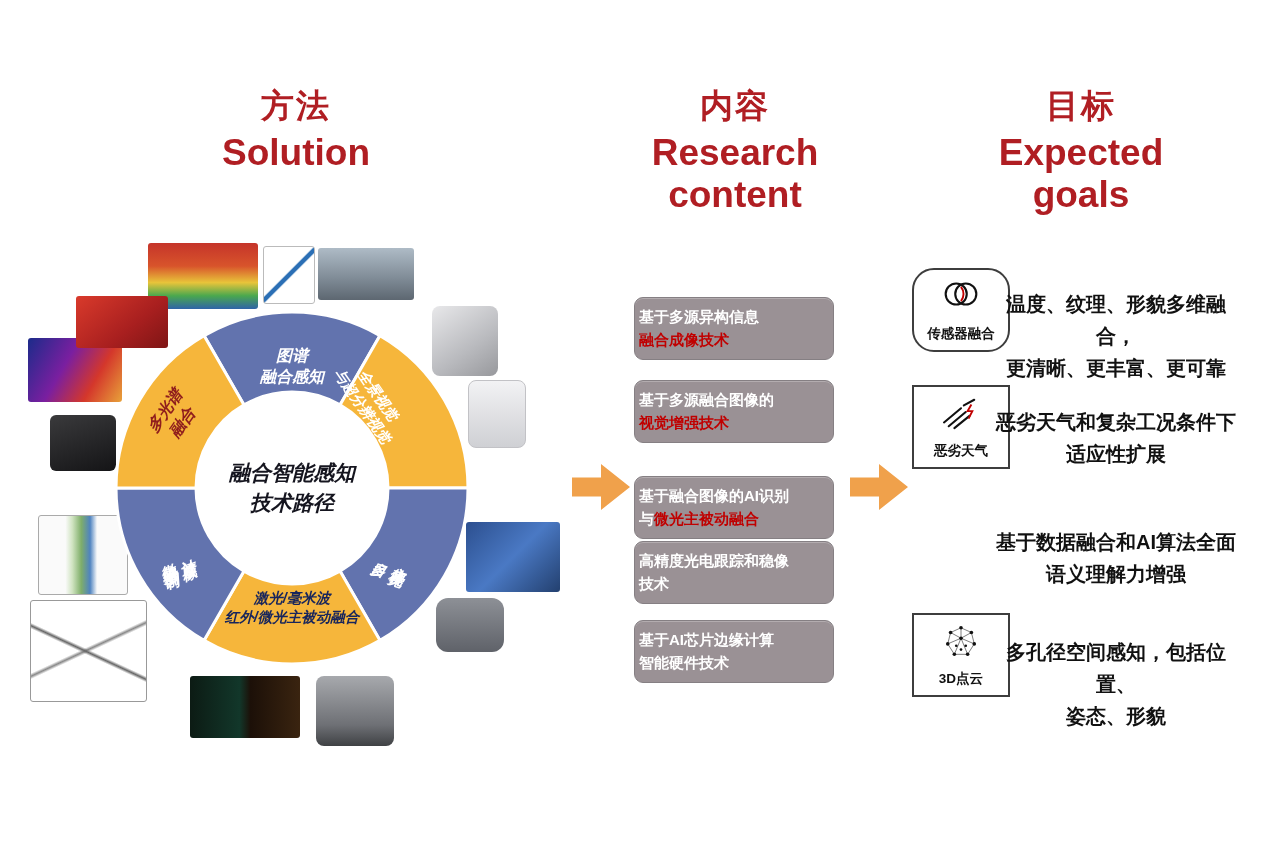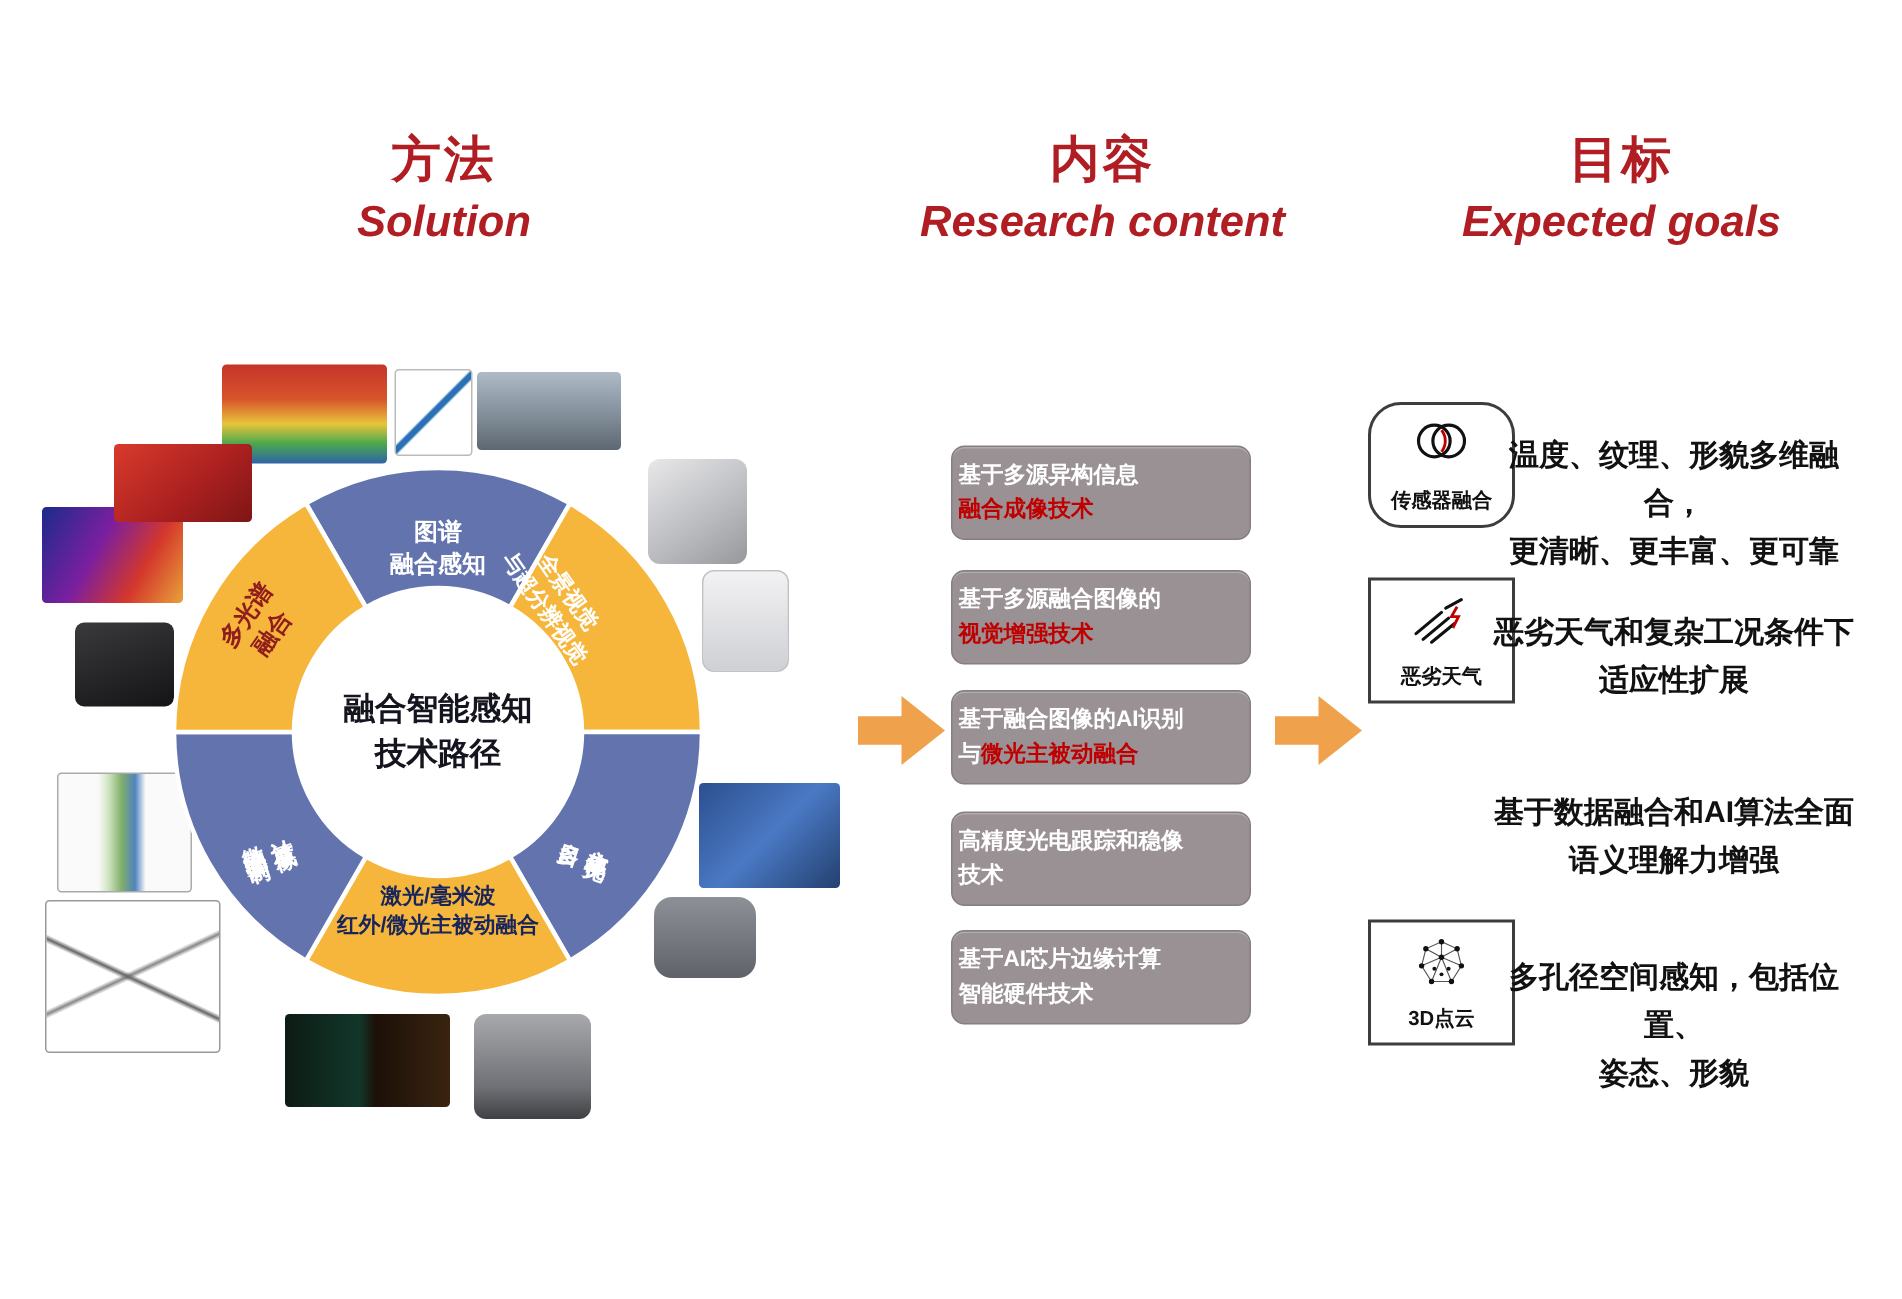--- a/index.html
+++ b/index.html
@@ -2,24 +2,24 @@
 <html><head>
 <meta charset="utf-8">
 <style>
   html,body { margin:0; padding:0; background:#fff; }
   body { width:1268px; height:866px; font-family:"Liberation Sans", sans-serif; }
   .page { position:relative; width:1268px; height:866px; overflow:hidden; background:#fff; }
 
   
   .col-header { position:absolute; text-align:center; color:#b01e23; font-weight:bold; }
   .col-header .zh { font-size:33px; letter-spacing:2px;text-align:center; }
-  .col-header .en { font-size:29px; margin-top:3px;font-style:italic; }
-
-  
-  .donut { position:absolute; left:112px; top:308px; width:360px; height:360px; }
+  .col-header .en { font-size:37px; margin-top:3px; }
+
+  
+  .donut { position:absolute; left:112px; top:308px; width:360px; height:360px;font-style:italic; }
   .donut svg { position:absolute; left:0; top:0; }
   .seg-label { position:absolute; text-align:center; font-weight:bold; color:#ffffff; font-size:16px; line-height:1.3; }
   .seg-label.small { font-size:14.5px; }
   .seg-label.navy { color:#17255c; }
   .seg-label.darkred { color:#8f1d1d; }
   .vert { writing-mode:vertical-lr; text-align:center; font-size:15px; letter-spacing:2px; }
   .center-label { position:absolute; left:80px; top:150px; width:200px; text-align:center;
                   color:#15151f; font-weight:bold; font-size:21px; line-height:1.45; }
 
   
@@ -139,21 +139,21 @@
   <div class="block-arrow" style="left:850px; top:462px;"></div>
 
   <div class="mid-box" style="top:297px;">
     <div>基于多源异构信息</div>
     <div><span></span><span class="hl">融合成像技术</span></div>
   </div>
   <div class="mid-box" style="top:380px;">
     <div>基于多源融合图像的</div>
     <div><span></span><span class="hl">视觉增强技术</span></div>
   </div>
-  <div class="mid-box" style="top:460px;">
+  <div class="mid-box" style="top:476px;">
     <div>基于融合图像的AI识别</div>
     <div><span>与</span><span class="hl">微光主被动融合</span></div>
   </div>
   <div class="mid-box" style="top:541px;">
     <div>高精度光电跟踪和稳像</div>
     <div><span>技术</span><span class="hl"></span></div>
   </div>
   <div class="mid-box" style="top:620px;">
     <div>基于AI芯片边缘计算</div>
     <div><span>智能硬件技术</span><span class="hl"></span></div>

